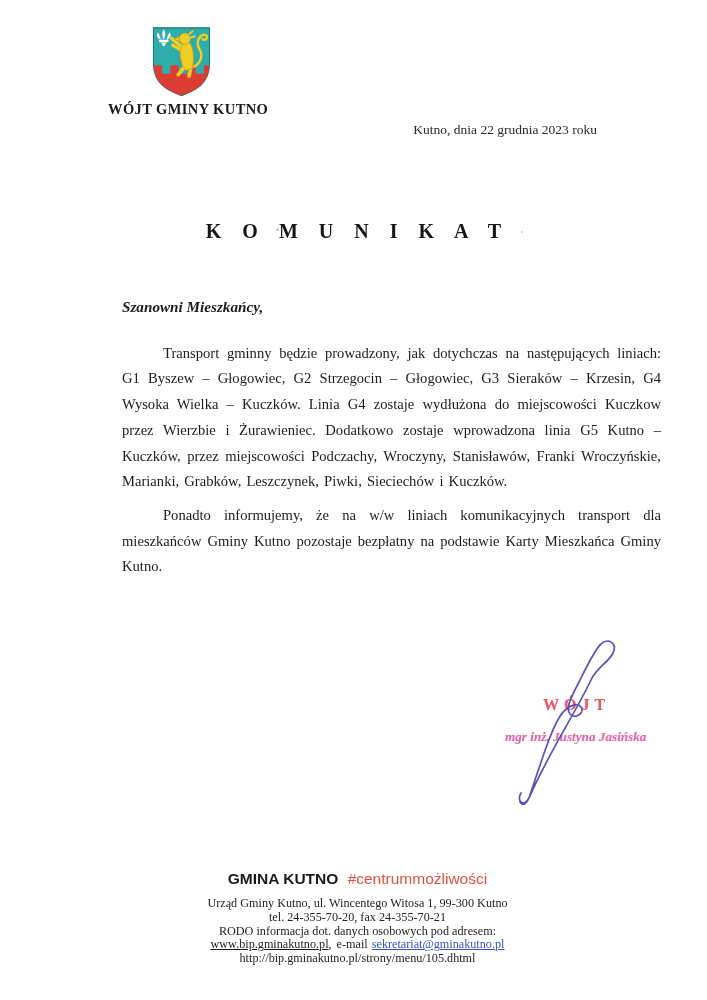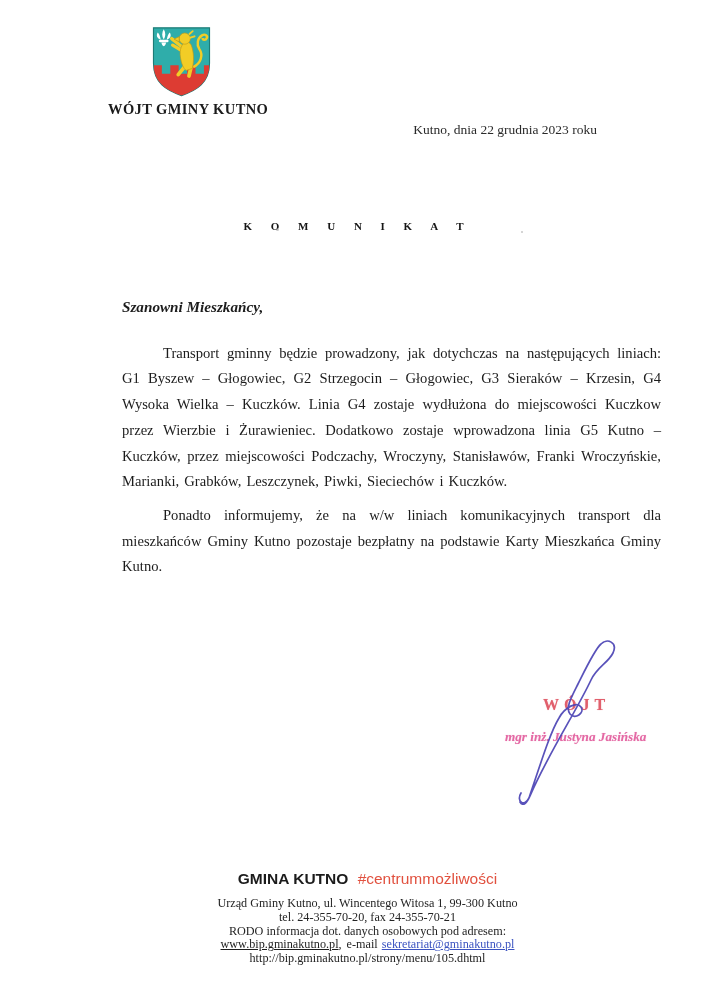--- a/index.html
+++ b/index.html
@@ -27,21 +27,21 @@
   }
   .dateline {
     position:absolute; right:80px; top:122px;
     font-size:13.5px; color:#2a2a2a;
   }
 
   
   .doc-title {
     position:absolute; left:0; top:220px; width:100%;
     text-align:center;
-    font-size:11px; font-weight:bold; letter-spacing:8px;
+    font-size:20px; font-weight:bold; letter-spacing:8px;
     text-indent:8px;
     color:#161616;
   }
   .speck { position:absolute; background:#9a9a9a; border-radius:50%; opacity:.55; }
   .speck-1 { left:246px; top:228px; width:3px; height:3px; }
   .speck-2 { left:491px; top:231px; width:2px; height:2px; }
 
   
   .letter-body {
     position:absolute; left:92px; top:294px; width:539px;
@@ -72,21 +72,21 @@
     position:absolute; left:20px; top:99px; width:180px;
     font-style:italic; font-weight:bold; font-size:13.2px;
     color:#e25d9d; opacity:.92;
     text-shadow:0 0 1px rgba(226,93,157,.45);
     white-space:nowrap;
   }
   .ink { position:absolute; left:0; top:0; }
 
   
   .footer {
-    position:absolute; left:14px; top:870px; width:100%;
+    position:absolute; left:4px; top:870px; width:100%;
     text-align:center;
   }
   .footer-brand {
     font-family:"Liberation Sans", sans-serif;
     font-size:15.5px; margin-bottom:9px;
   }
   .footer-brand .brand { font-weight:bold; color:#1b1b1b; }
   .footer-brand .hashtag { font-weight:normal; color:#e1513f; margin-left:5px; }
   .footer-lines { font-size:12.2px; line-height:13.8px; color:#242424; }
   .footer-lines .line { display:block; }

